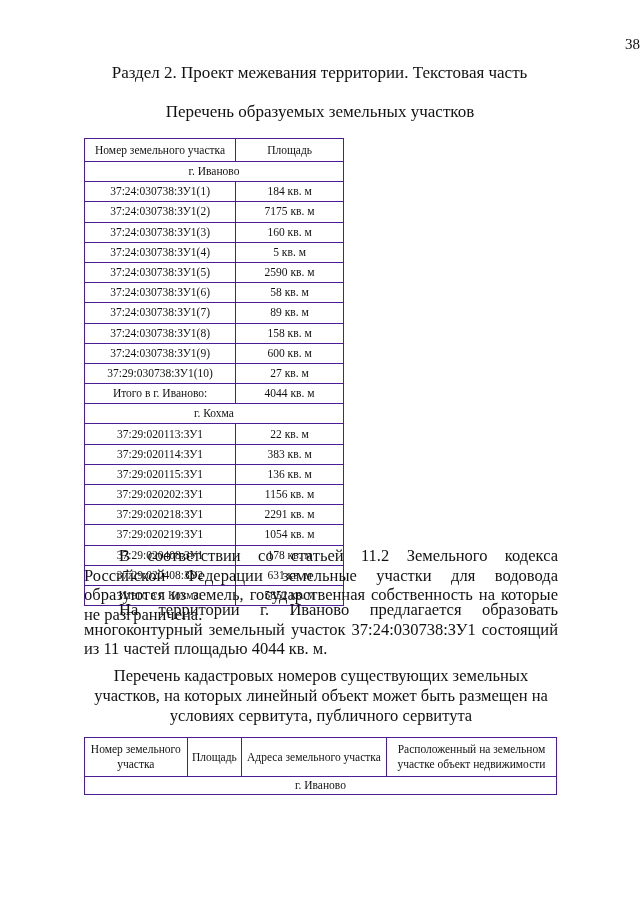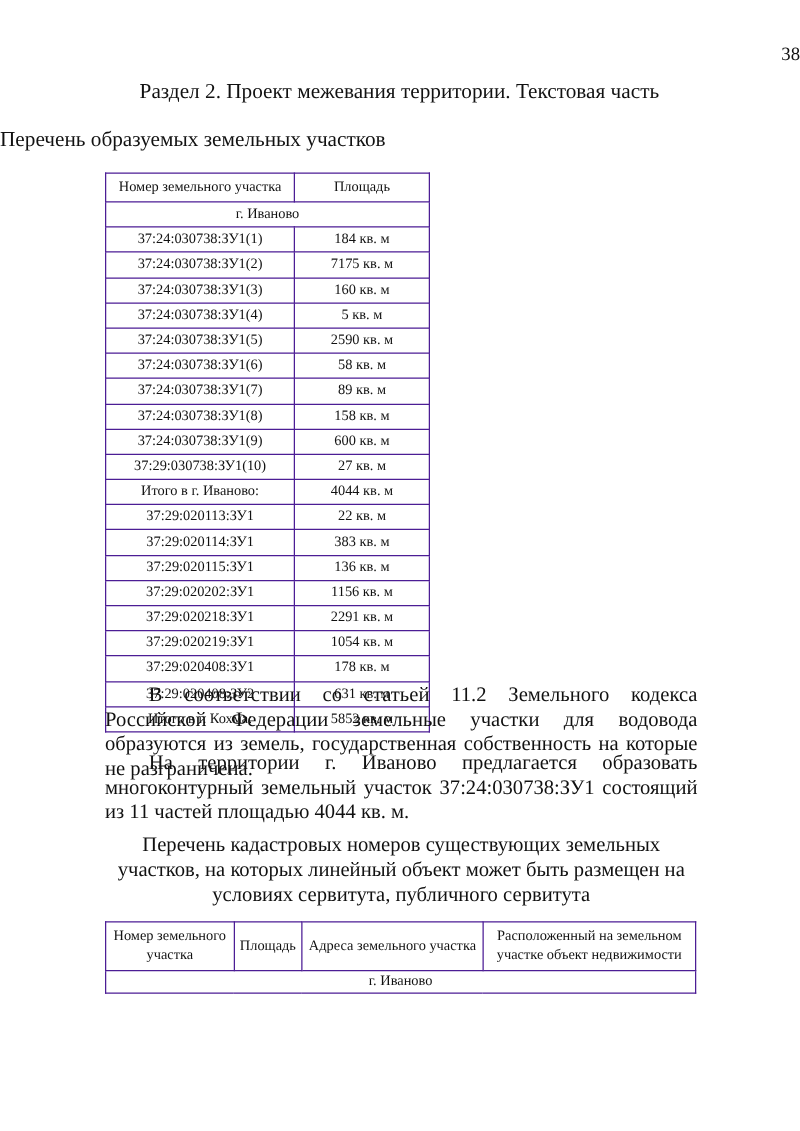--- a/index.html
+++ b/index.html
@@ -9,21 +9,21 @@
     }
     .page-number {
       position: absolute; top: 36px; left: 0; width: 640px; text-align: right;
       font-size: 15px;
     }
     .section-title {
       position: absolute; top: 63px; left: 0; width: 639px; text-align: center;
       font-size: 17px;
     }
     .list-title {
-      position: absolute; top: 102px; left: 0; width: 640px; 
+      position: absolute; top: 102px; left: 0; width: 640px; text-align: center;
       font-size: 17px;
     }
     table { border-collapse: collapse; position: absolute; }
     td, th {
       border: 1px solid #4c1d95; font-weight: normal; padding: 0;
       text-align: center; vertical-align: middle;
       font-family: "Liberation Serif", "DejaVu Serif", serif;
     }
     #parcels-table { left: 84px; top: 138px; width: 260px; }
     #parcels-table th, #parcels-table td { font-size: 11.5px; height: 19.2px; line-height: 19px; }
@@ -109,20 +109,23 @@
       </tr>
       <tr>
         <td>37:29:030738:ЗУ1(10)</td>
         <td class="area">27 кв. м</td>
       </tr>
       <tr>
         <td>Итого в г. Иваново:</td>
         <td>4044 кв. м</td>
       </tr>
       <tr>
+        <td colspan="2">г. Кохма</td>
+      </tr>
+      <tr>
         <td>37:29:020113:ЗУ1</td>
         <td class="area">22 кв. м</td>
       </tr>
       <tr>
         <td>37:29:020114:ЗУ1</td>
         <td class="area">383 кв. м</td>
       </tr>
       <tr>
         <td>37:29:020115:ЗУ1</td>
         <td class="area">136 кв. м</td>

